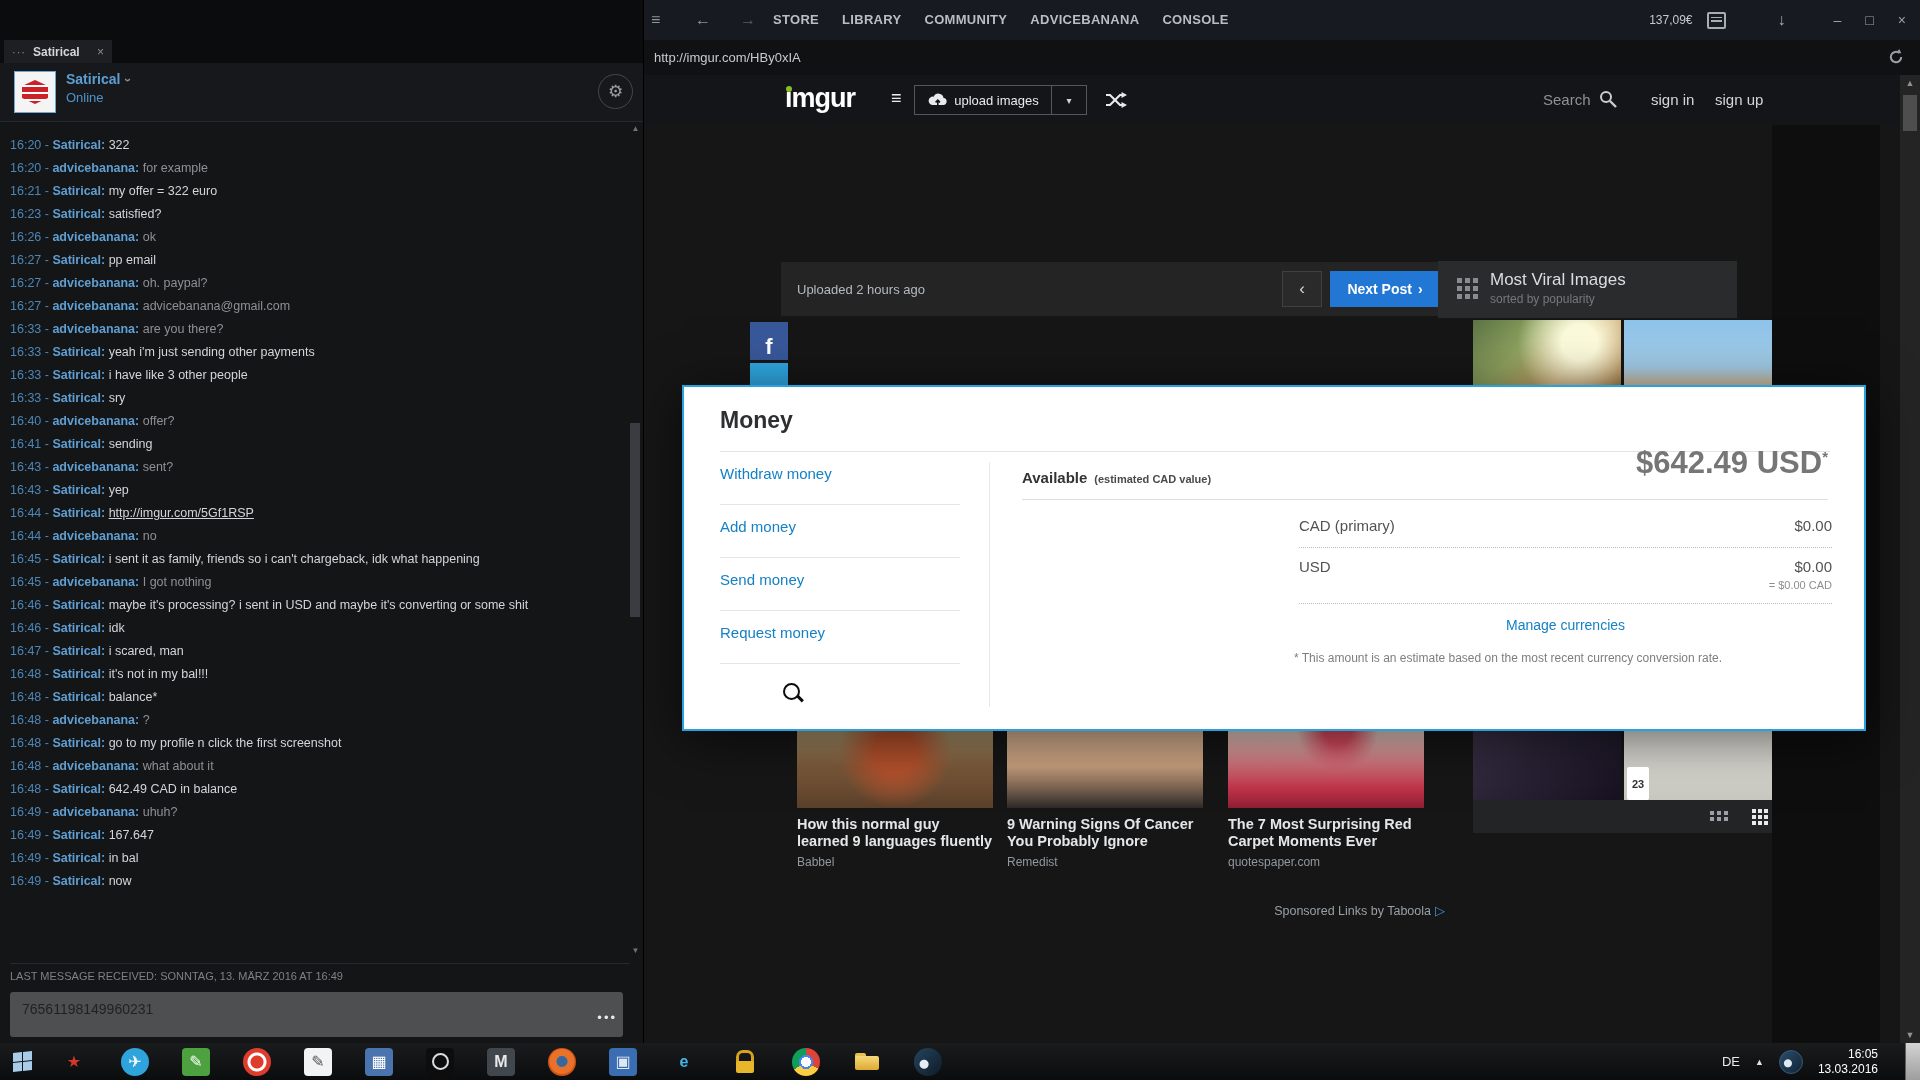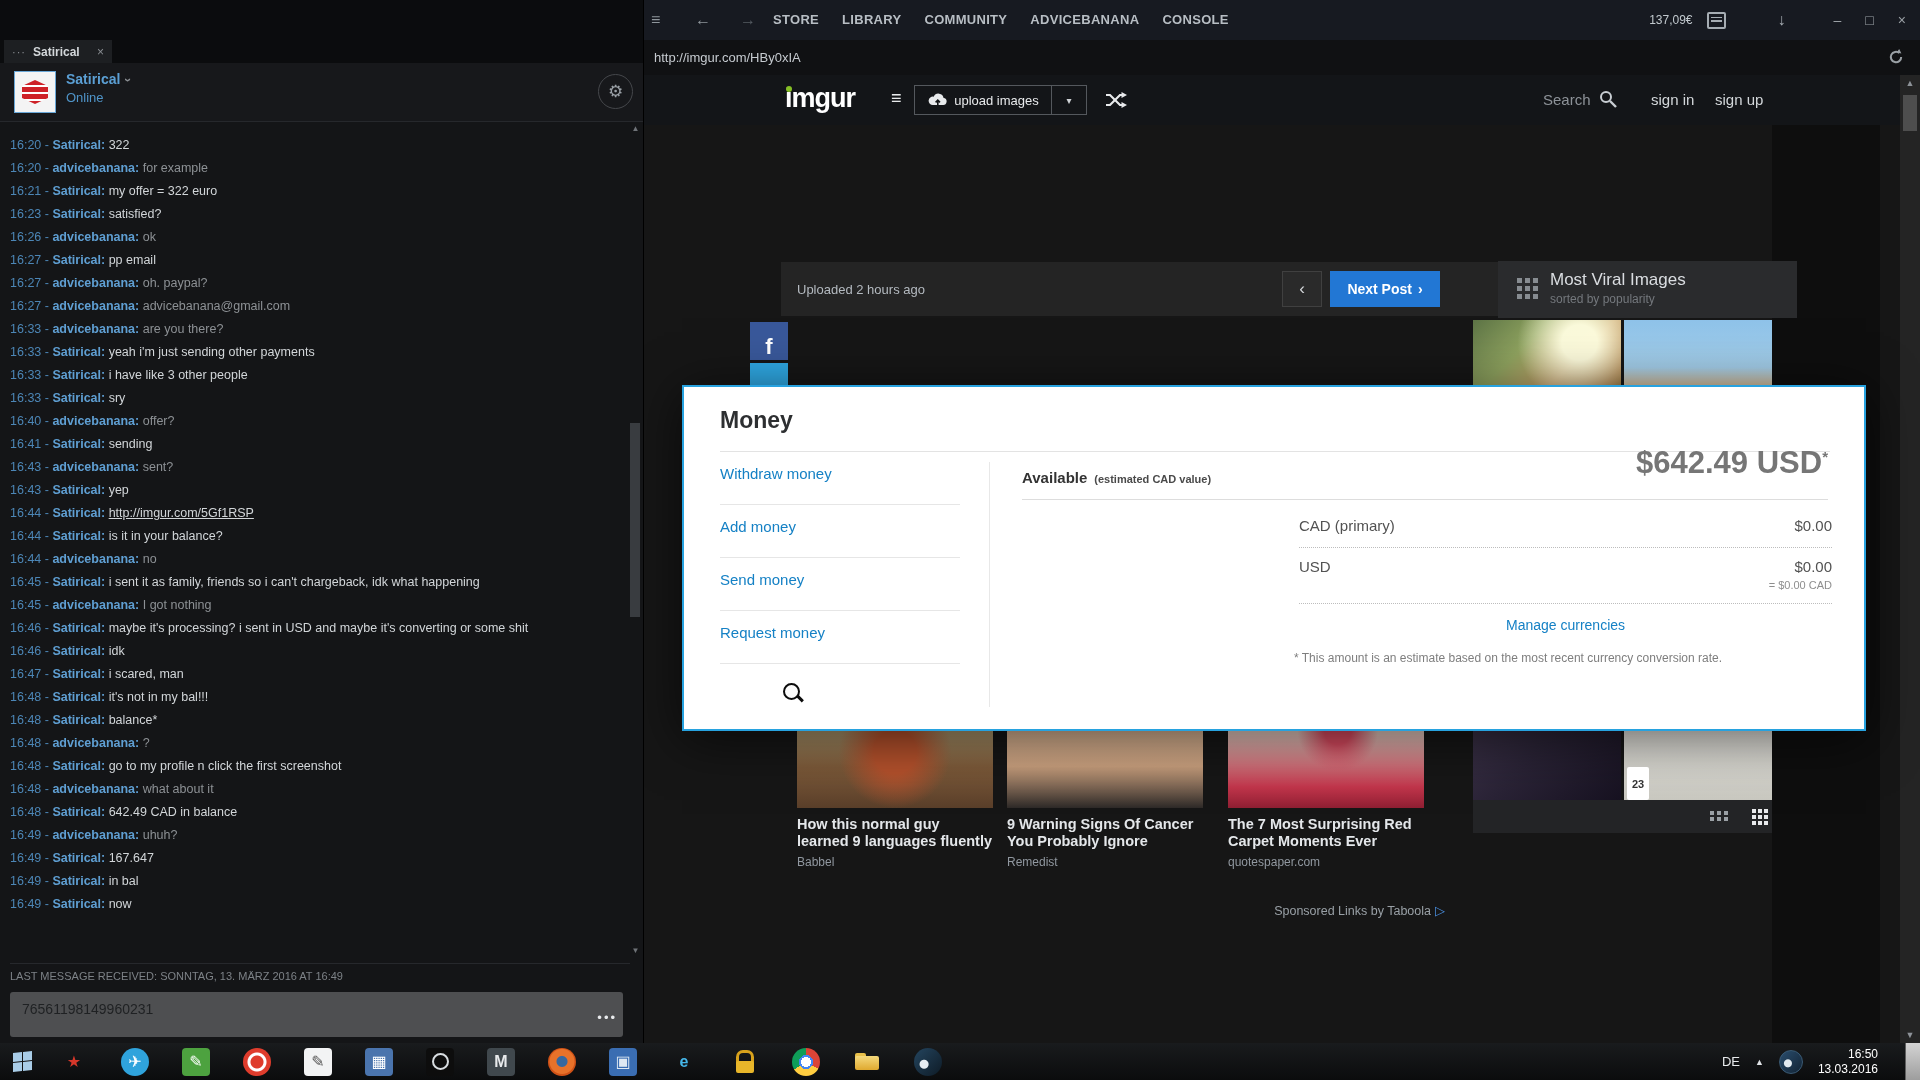--- a/index.html
+++ b/index.html
@@ -72,21 +72,21 @@
   .signin{position:absolute;left:1008px;top:16px;color:#d3d7da;font-size:15px;cursor:pointer;}
   .signup{position:absolute;left:1072px;top:16px;color:#d3d7da;font-size:15px;cursor:pointer;}
 
   .post-bar{position:absolute;left:138px;top:187px;width:762px;height:54px;background:#242424;}
   .uploaded{position:absolute;left:16px;top:20px;color:#b4bac0;font-size:13px;}
   .prev-btn{position:absolute;left:501px;top:9px;width:40px;height:36px;background:#2a2a2a;border:1px solid #404040;box-sizing:border-box;color:#d6d9dc;font-size:17px;display:flex;align-items:center;justify-content:center;cursor:pointer;}
   .next-btn{position:absolute;left:549px;top:9px;width:110px;height:36px;background:#2277d4;color:#fff;font-weight:bold;font-size:14px;display:flex;align-items:center;justify-content:center;gap:6px;cursor:pointer;}
   .fb-tile{position:absolute;left:107px;top:247px;width:38px;height:38px;background:#39589a;color:#fff;font-size:22px;font-weight:bold;display:flex;align-items:flex-end;justify-content:center;cursor:pointer;}
   .tw-tile{position:absolute;left:107px;top:288px;width:38px;height:38px;background:#2fa9e4;cursor:pointer;}
 
-  .sb-header{position:absolute;left:855px;top:186px;width:299px;height:57px;background:#2a2b2d;}
+  .sb-header{position:absolute;left:795px;top:186px;width:299px;height:57px;background:#2a2b2d;}
   .sb-grid{position:absolute;left:19px;top:17px;width:5px;height:5px;background:#878c91;box-shadow:8px 0 #878c91,16px 0 #878c91,0 8px #878c91,8px 8px #878c91,16px 8px #878c91,0 16px #878c91,8px 16px #878c91,16px 16px #878c91;}
   .sb-title{position:absolute;left:52px;top:9px;color:#dadde1;font-size:17px;}
   .sb-sub{position:absolute;left:52px;top:31px;color:#74787d;font-size:12px;}
   .thumb{position:absolute;width:148px;height:125px;cursor:pointer;}
   .t-corgi{left:830px;top:245px;background:radial-gradient(circle at 72% 18%,rgba(255,255,225,.95) 0 12%,transparent 42%),linear-gradient(135deg,#5d7446 0%,#8fa35f 28%,#c9a36b 52%,#a8793f 72%,#66703d 100%);}
   .t-trump{left:981px;top:245px;background:linear-gradient(180deg,#8fc3ea 0%,#a3cde8 38%,#dcbb8e 55%,#e8c79a 72%,#b07f4b 100%);}
   .t-purple{left:830px;top:581px;background:linear-gradient(135deg,#463b53 0%,#2a2336 55%,#171221 100%);}
   .t-meme{left:981px;top:581px;background:linear-gradient(180deg,#f2f2ee 0%,#e4e3dd 55%,#c9c8c0 100%);}
   .t-purple,.t-meme{height:144px;}
   .badge23{position:absolute;left:984px;top:692px;width:22px;height:33px;background:#fff;border-radius:2px;color:#333;font-size:11px;font-weight:bold;display:flex;align-items:center;justify-content:center;z-index:21;}
@@ -193,21 +193,20 @@
         <div class="msg"><span class="ts">16:27</span><span class="sep"> - </span><span class="mname">advicebanana: </span><span class="from-advicebanana">advicebanana@gmail.com</span></div>
         <div class="msg"><span class="ts">16:33</span><span class="sep"> - </span><span class="mname">advicebanana: </span><span class="from-advicebanana">are you there?</span></div>
         <div class="msg"><span class="ts">16:33</span><span class="sep"> - </span><span class="mname">Satirical: </span><span class="from-satirical">yeah i'm just sending other payments</span></div>
         <div class="msg"><span class="ts">16:33</span><span class="sep"> - </span><span class="mname">Satirical: </span><span class="from-satirical">i have like 3 other people</span></div>
         <div class="msg"><span class="ts">16:33</span><span class="sep"> - </span><span class="mname">Satirical: </span><span class="from-satirical">sry</span></div>
         <div class="msg"><span class="ts">16:40</span><span class="sep"> - </span><span class="mname">advicebanana: </span><span class="from-advicebanana">offer?</span></div>
         <div class="msg"><span class="ts">16:41</span><span class="sep"> - </span><span class="mname">Satirical: </span><span class="from-satirical">sending</span></div>
         <div class="msg"><span class="ts">16:43</span><span class="sep"> - </span><span class="mname">advicebanana: </span><span class="from-advicebanana">sent?</span></div>
         <div class="msg"><span class="ts">16:43</span><span class="sep"> - </span><span class="mname">Satirical: </span><span class="from-satirical">yep</span></div>
         <div class="msg"><span class="ts">16:44</span><span class="sep"> - </span><span class="mname">Satirical: </span><span class="from-satirical msg-link">http://imgur.com/5Gf1RSP</span></div>
-        <div class="msg"><span class="ts">16:44</span><span class="sep"> - </span><span class="mname">Satirical: </span><span class="from-satirical">is it in your balance?</span></div>
         <div class="msg"><span class="ts">16:44</span><span class="sep"> - </span><span class="mname">advicebanana: </span><span class="from-advicebanana">no</span></div>
         <div class="msg"><span class="ts">16:45</span><span class="sep"> - </span><span class="mname">Satirical: </span><span class="from-satirical">i sent it as family, friends so i can't chargeback, idk what happening</span></div>
         <div class="msg"><span class="ts">16:45</span><span class="sep"> - </span><span class="mname">advicebanana: </span><span class="from-advicebanana">I got nothing</span></div>
         <div class="msg"><span class="ts">16:46</span><span class="sep"> - </span><span class="mname">Satirical: </span><span class="from-satirical">maybe it's processing? i sent in USD and maybe it's converting or some shit</span></div>
         <div class="msg"><span class="ts">16:46</span><span class="sep"> - </span><span class="mname">Satirical: </span><span class="from-satirical">idk</span></div>
         <div class="msg"><span class="ts">16:47</span><span class="sep"> - </span><span class="mname">Satirical: </span><span class="from-satirical">i scared, man</span></div>
         <div class="msg"><span class="ts">16:48</span><span class="sep"> - </span><span class="mname">Satirical: </span><span class="from-satirical">it's not in my bal!!!</span></div>
         <div class="msg"><span class="ts">16:48</span><span class="sep"> - </span><span class="mname">Satirical: </span><span class="from-satirical">balance*</span></div>
         <div class="msg"><span class="ts">16:48</span><span class="sep"> - </span><span class="mname">advicebanana: </span><span class="from-advicebanana">?</span></div>
         <div class="msg"><span class="ts">16:48</span><span class="sep"> - </span><span class="mname">Satirical: </span><span class="from-satirical">go to my profile n click the first screenshot</span></div>
@@ -420,20 +419,20 @@
         <div class="tk lock"></div>
         <div class="tk round chrome"></div>
         <div class="tk folder"></div>
         <div class="tk round steamapp"></div>
       </div>
     <div class="tray">
       <span class="lang">DE</span>
       <span class="tray-up">▲</span>
       <span class="tray-steam"></span>
       <div class="clock">
-        <div>16:50</div>
+        <div>16:05</div>
         <div>13.03.2016</div>
       </div>
       <div class="show-desktop"></div>
     </div>
   </div>
 
 </div>
 
 </body></html>

